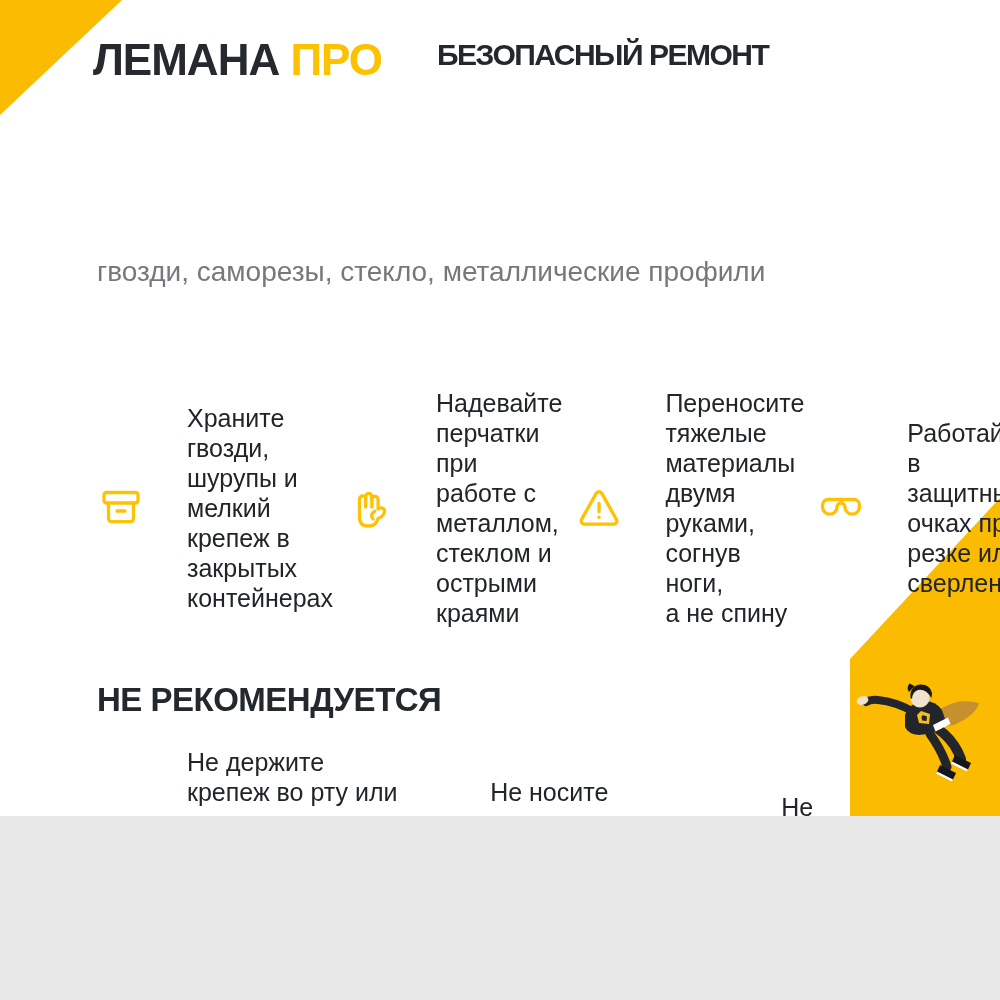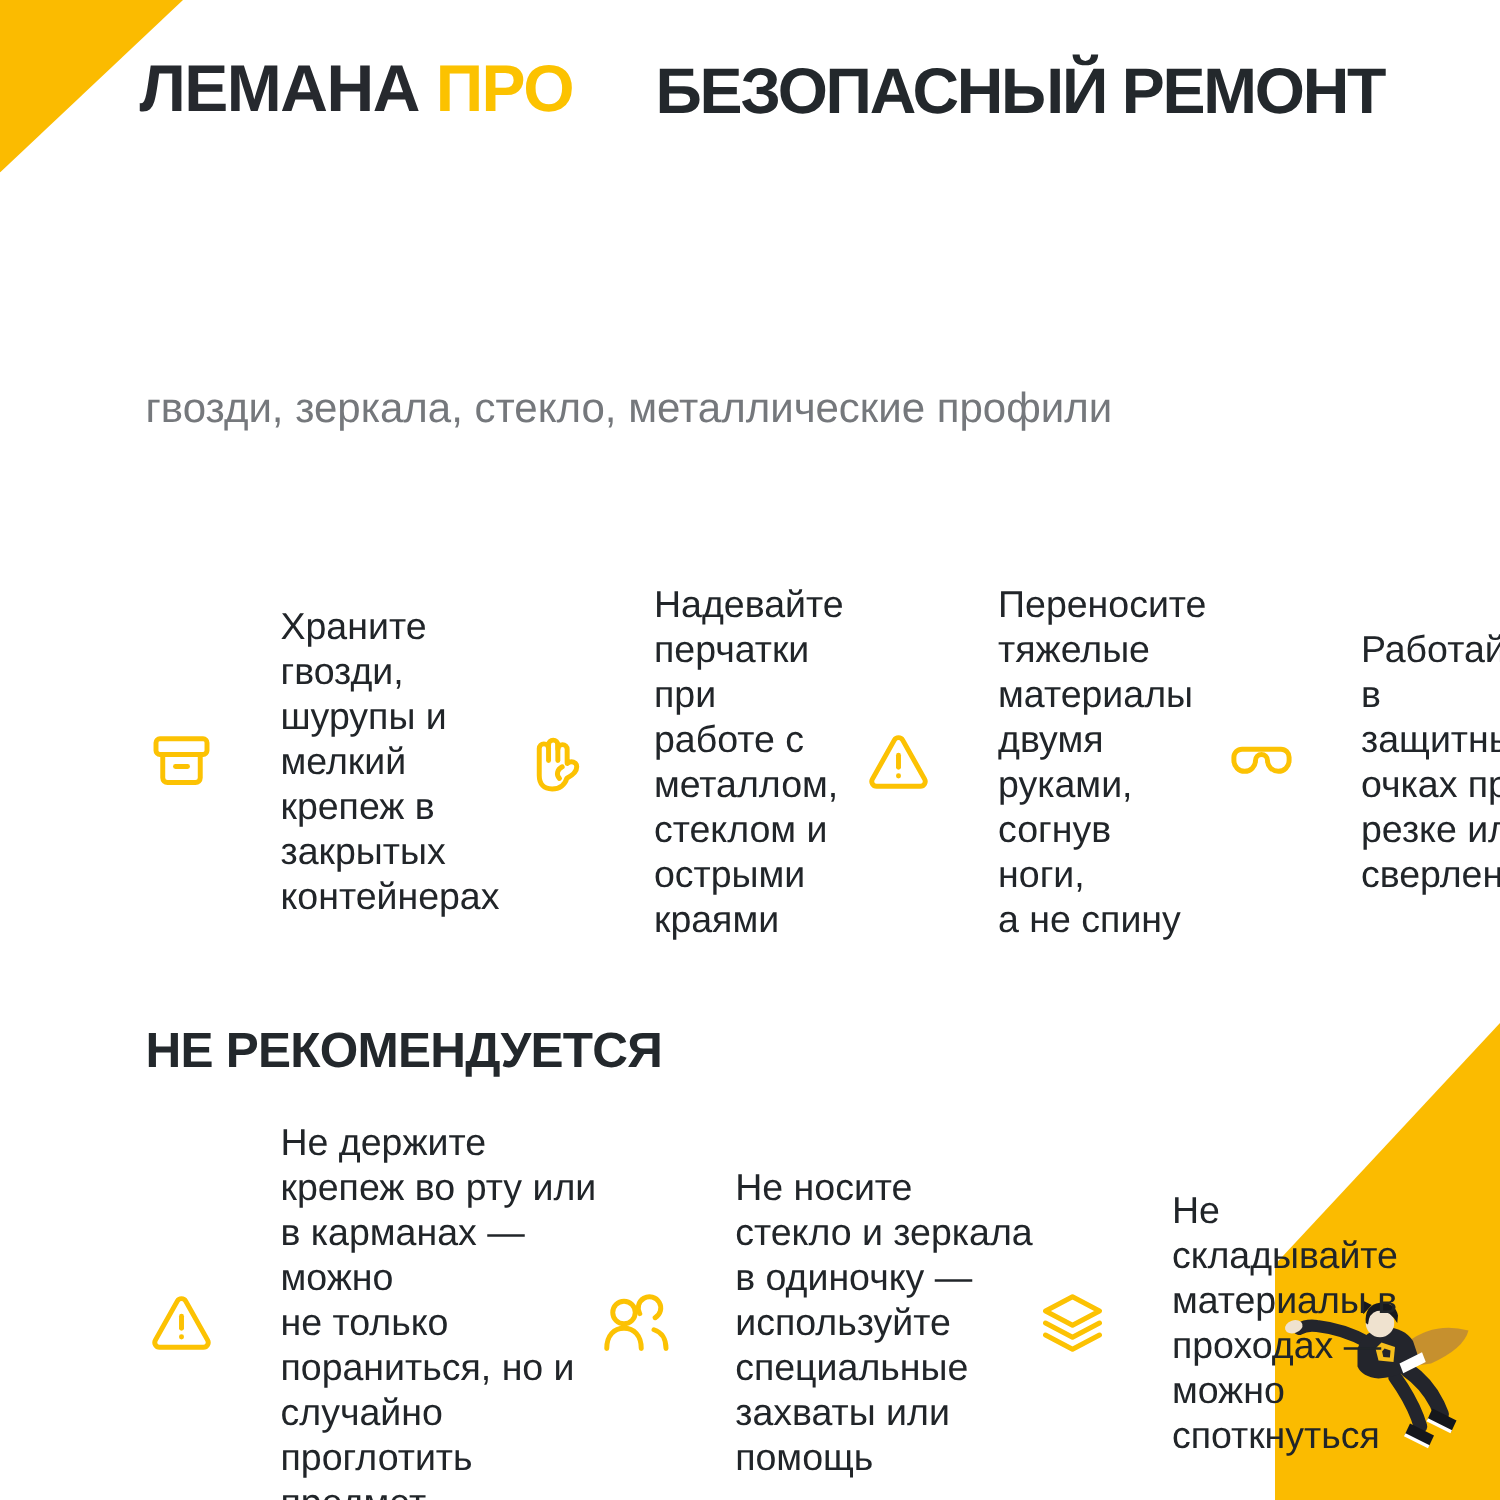--- a/index.html
+++ b/index.html
@@ -1,32 +1,32 @@
 <!DOCTYPE html>
 <html lang="ru"><head>
 <meta charset="utf-8">
 <style>
   html,body{margin:0;padding:0;background:#e8e8e8;}
   .poster{
-    position:relative;width:1000px;height:1000px;background:#ffffff;
+    position:relative;width:1000px;height:816px;background:#ffffff;
     font-family:"Liberation Sans", sans-serif;overflow:hidden;margin:0 auto;
   }
   
   .corner-tl{position:absolute;left:0;top:0;}
   .corner-br{position:absolute;right:0;bottom:0;}
   
   .logo{
     position:absolute;left:93px;top:38px;
     font-size:44px;font-weight:bold;letter-spacing:-1px;color:#26292e;
     white-space:nowrap;line-height:1;
   }
   .logo .accent{color:#fcc200;}
   .program-title{
     position:absolute;left:437px;top:40px;
-    font-size:43px;font-weight:bold;letter-spacing:-1.5px;color:#23282c;
+    font-size:30px;font-weight:bold;letter-spacing:-1.5px;color:#23282c;
     white-space:nowrap;line-height:1;
   }
   
   .hero-title{
     position:absolute;left:95px;top:146px;
     font-size:50px;line-height:57px;font-weight:bold;letter-spacing:-1.5px;
     color:#23282c;white-space:pre-line;
   }
   .hero-subtitle{
     position:absolute;left:97px;top:257px;
@@ -94,21 +94,21 @@
       <path d="M59 194 Q56 190 59.5 185.5 L64.5 188 Z" fill="#17191e"></path>
     </g>
   </svg>
 
   <div class="logo">
     <span>ЛЕМАНА</span>
     <span class="accent">ПРО</span>
   </div>
   <div class="program-title">БЕЗОПАСНЫЙ РЕМОНТ</div>
 
-  <div class="hero-subtitle">гвозди, зеркала, стекло, металлические профили</div>
+  <div class="hero-subtitle">гвозди, саморезы, стекло, металлические профили</div>
 
 
   <div class="tips-list rec-list">
 
     <div class="tip-row">
       <span class="tip-icon">
         <svg width="48" height="48" viewBox="0 0 48 48">
           <rect class="ic" x="7" y="8.5" width="34" height="10.5" rx="2.6"></rect>
           <path class="ic" d="M11.5 19 v15.5 a3.2 3.2 0 0 0 3.2 3.2 h18.6 a3.2 3.2 0 0 0 3.2-3.2 V19"></path>
           <line class="ic" x1="20" y1="27" x2="28" y2="27"></line>

